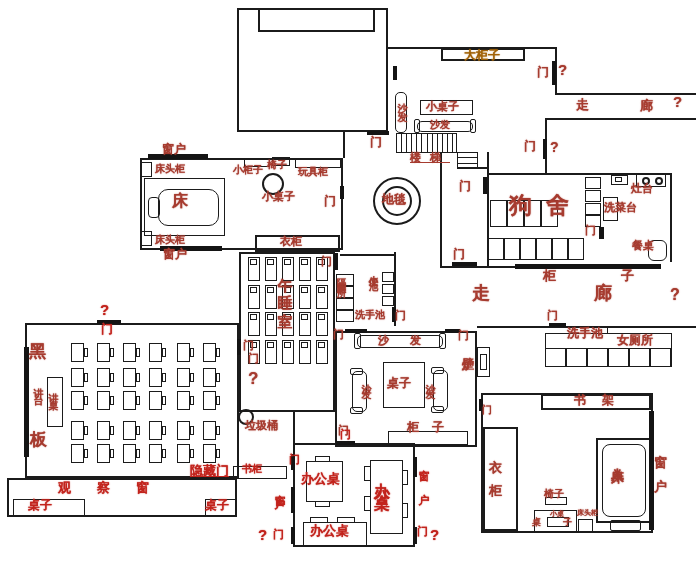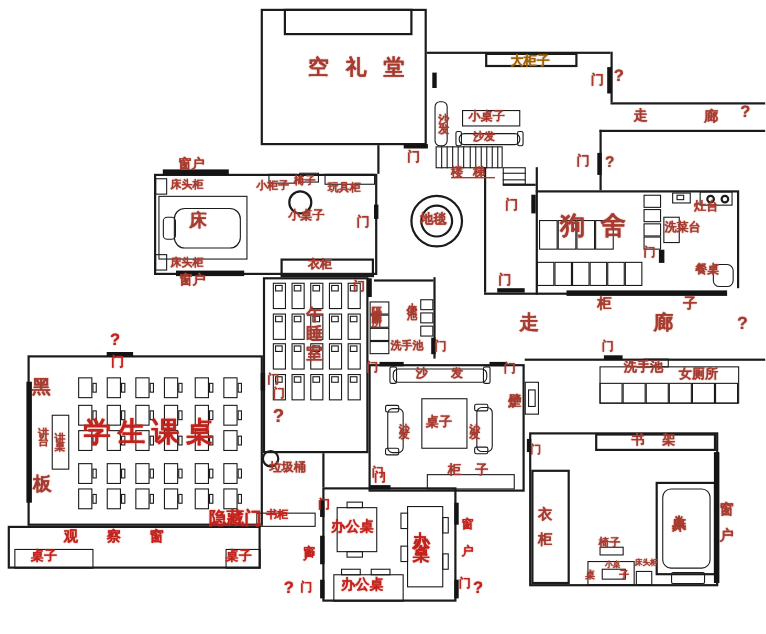--- a/index.html
+++ b/index.html
@@ -272,21 +272,20 @@
     <div class="bar" style="left: 479px; top: 399px; width: 4px; height: 12px;"></div>
     <div class="bar" style="left: 599px; top: 227px; width: 5px; height: 12px;"></div>
     <div class="bar" style="left: 515px; top: 264px; width: 146px; height: 5px;"></div>
     <div class="bar" style="left: 649px; top: 411px; width: 5px; height: 119px;"></div>
     <div class="circle" style="left: 373px; top: 177px; width: 48px; height: 48px;"></div>
     <div class="circle" style="left: 382px; top: 186px; width: 30px; height: 30px;"></div>
     <div class="circle" style="left: 238px; top: 409px; width: 16px; height: 16px;"></div>
     <div class="circle" style="left: 262px; top: 173px; width: 22px; height: 22px;"></div>
     <div class="circle" style="left: 642px; top: 177px; width: 8px; height: 8px;"></div>
     <div class="circle" style="left: 655px; top: 177px; width: 8px; height: 8px;"></div>
-    <span class="lbl" style="left: 280px; top: 52px; font-size: 19px; letter-spacing: 5px; color: rgb(166, 59, 47);">空 礼 堂</span>
     <span class="lbl" style="left: 464px; top: 49px; font-size: 12px; color: #a16207;">大柜子</span>
     <span class="lbl" style="left: 537px; top: 66px; font-size: 12px; color: rgb(166, 59, 47);">门</span>
     <span class="lbl" style="left: 558px; top: 62px; font-size: 15px; color: rgb(166, 59, 47);">?</span>
     <span class="lbl" style="left: 576px; top: 98px; font-size: 13px; color: rgb(166, 59, 47);">走</span>
     <span class="lbl" style="left: 640px; top: 99px; font-size: 13px; color: rgb(166, 59, 47);">廊</span>
     <span class="lbl" style="left: 673px; top: 94px; font-size: 15px; color: rgb(166, 59, 47);">?</span>
     <span class="lbl" style="left: 524px; top: 140px; font-size: 12px; color: rgb(166, 59, 47);">门</span>
     <span class="lbl" style="left: 550px; top: 140px; font-size: 14px; color: rgb(166, 59, 47);">?</span>
     <span class="lbl v" style="left: 397px; top: 95px; font-size: 10px; letter-spacing: 9px; color: rgb(166, 59, 47);">沙发</span>
     <span class="lbl" style="left: 426px; top: 101px; font-size: 11px; color: rgb(166, 59, 47);">小桌子</span>
@@ -333,27 +332,26 @@
     <span class="lbl v" style="left: 361px; top: 376px; font-size: 10px; letter-spacing: 5px; color: rgb(166, 59, 47);">沙发</span>
     <span class="lbl" style="left: 387px; top: 377px; font-size: 12px; color: rgb(166, 59, 47);">桌子</span>
     <span class="lbl v" style="left: 425px; top: 376px; font-size: 10px; letter-spacing: 5px; color: rgb(166, 59, 47);">沙发</span>
     <span class="lbl" style="left: 407px; top: 421px; font-size: 12px; letter-spacing: 13px; color: rgb(166, 59, 47);">柜子</span>
     <span class="lbl" style="left: 100px; top: 302px; font-size: 15px; color: rgb(194, 35, 28);">?</span>
     <span class="lbl" style="left: 101px; top: 323px; font-size: 12px; color: rgb(194, 35, 28);">门</span>
     <span class="lbl" style="left: 29px; top: 343px; font-size: 17px; color: rgb(166, 59, 47);">黑</span>
     <span class="lbl" style="left: 30px; top: 431px; font-size: 17px; color: rgb(166, 59, 47);">板</span>
     <span class="lbl v" style="left: 33px; top: 380px; font-size: 10px; letter-spacing: 7px; color: rgb(166, 59, 47);">讲台</span>
     <span class="lbl v" style="left: 48px; top: 385px; font-size: 10px; letter-spacing: 7px; color: rgb(166, 59, 47);">讲桌</span>
-    <span class="lbl" style="left: 76px; top: 381px; font-size: 25px; letter-spacing: 6px; color: rgb(194, 35, 28);">学生课桌</span>
     <span class="lbl" style="left: 243px; top: 340px; font-size: 11px; color: rgb(166, 59, 47);">门</span>
     <span class="lbl" style="left: 248px; top: 353px; font-size: 11px; color: rgb(166, 59, 47);">门</span>
     <span class="lbl" style="left: 248px; top: 370px; font-size: 17px; color: rgb(166, 59, 47);">?</span>
     <span class="lbl" style="left: 245px; top: 420px; font-size: 11px; color: rgb(166, 59, 47);">垃圾桶</span>
     <span class="lbl" style="left: 338px; top: 425px; font-size: 11px; color: rgb(166, 59, 47);">门</span>
-    <span class="lbl u" style="left: 190px; top: 464px; font-size: 16px; color: rgb(194, 35, 28); text-align: right;">隐藏门</span>
+    <span class="lbl u" style="left: 190px; top: 464px; font-size: 13px; color: rgb(194, 35, 28); text-align: right;">隐藏门</span>
     <span class="lbl" style="left: 242px; top: 464px; font-size: 10px; color: rgb(194, 35, 28);">书柜</span>
     <span class="lbl" style="left: 58px; top: 481px; font-size: 13px; letter-spacing: 26px; color: rgb(194, 35, 28);">观察窗</span>
     <span class="lbl" style="left: 28px; top: 499px; font-size: 12px; color: rgb(194, 35, 28);">桌子</span>
     <span class="lbl" style="left: 205px; top: 499px; font-size: 12px; color: rgb(194, 35, 28);">桌子</span>
     <span class="lbl" style="left: 340px; top: 429px; font-size: 11px; color: rgb(194, 35, 28);">门</span>
     <span class="lbl" style="left: 289px; top: 454px; font-size: 11px; color: rgb(194, 35, 28);">门</span>
     <span class="lbl" style="left: 301px; top: 472px; font-size: 13px; color: rgb(194, 35, 28);">办公桌</span>
     <span class="lbl v" style="left: 374px; top: 470px; font-size: 16px; letter-spacing: 6px; color: rgb(194, 35, 28);">办公桌</span>
     <span class="lbl" style="left: 310px; top: 524px; font-size: 13px; color: rgb(194, 35, 28);">办公桌</span>
     <span class="lbl v" style="left: 274px; top: 486px; font-size: 11px; letter-spacing: 3px; color: rgb(194, 35, 28);">窗户</span>

